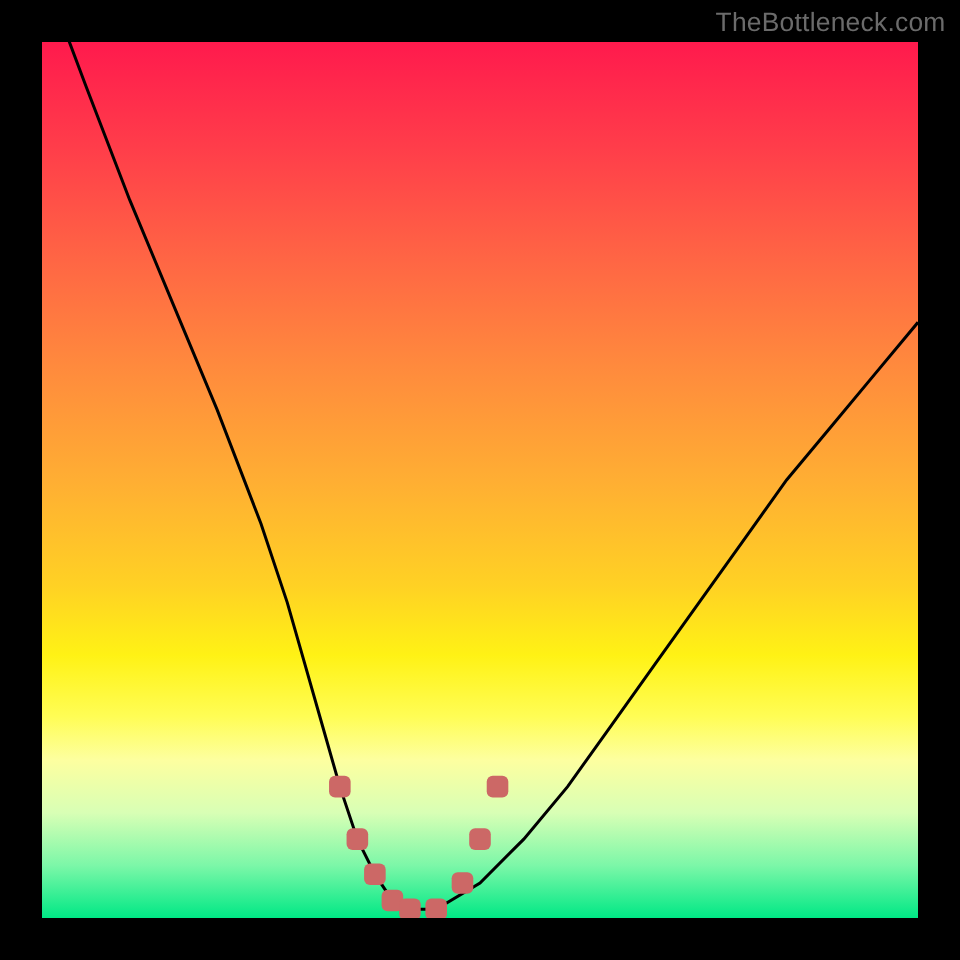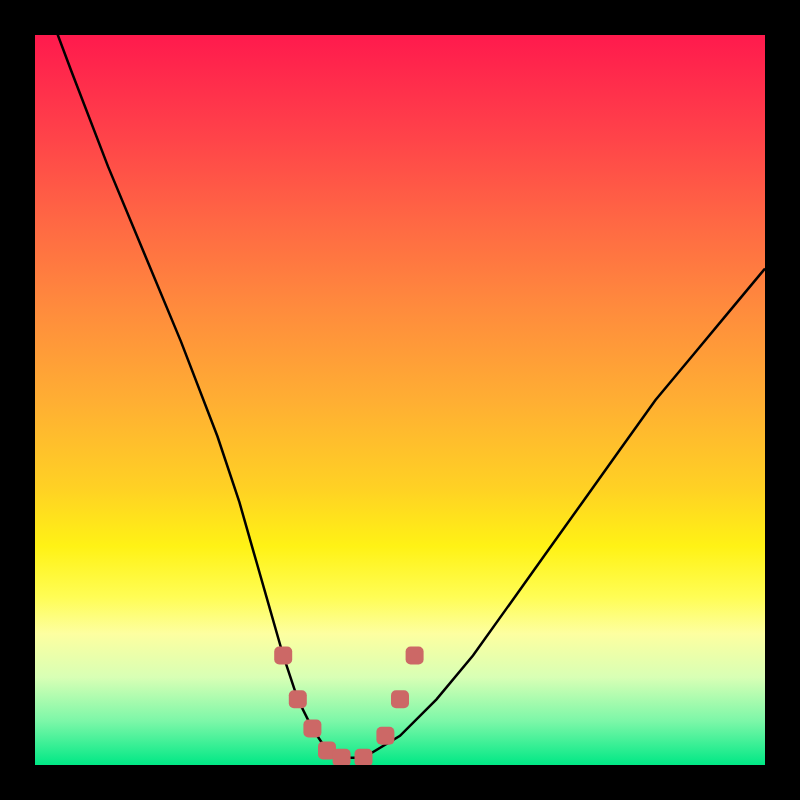--- a/index.html
+++ b/index.html
@@ -55,20 +55,21 @@
     top: 0;
     left: 0;
     width: 730px;
     height: 730px;
   }
 </style>
 </head>
 <body>
 
 <div class="frame">
+  <div class="watermark">TheBottleneck.com</div>
 
   <div class="plot-area">
     <svg class="curve" viewBox="0 0 730 730" preserveAspectRatio="none">
       <path fill="none" stroke="#000000" stroke-width="2.5" d="M14.6 -21.9 L36.5 36.5 L73.0 131.4 L109.5 219.0 L146.0 306.6 L182.5 401.5 L204.4 467.2 L219.0 518.3 L233.6 569.4 L248.2 620.5 L262.8 664.3 L277.4 693.5 L292.0 715.4 L306.6 722.7 L328.5 722.7 L365.0 700.8 L401.5 664.3 L438.0 620.5 L474.5 569.4 L511.0 518.3 L547.5 467.2 L584.0 416.1 L620.5 365.0 L657.0 321.2 L693.5 277.4 L730.0 233.6" id="curve-path"></path>
       <g id="marker-group">
           <rect x="239.2" y="611.5" width="18" height="18" rx="5" ry="5" fill="#cc6866"></rect>
           <rect x="253.8" y="655.3" width="18" height="18" rx="5" ry="5" fill="#cc6866"></rect>
           <rect x="268.4" y="684.5" width="18" height="18" rx="5" ry="5" fill="#cc6866"></rect>
           <rect x="283.0" y="706.4" width="18" height="18" rx="5" ry="5" fill="#cc6866"></rect>
           <rect x="297.6" y="713.7" width="18" height="18" rx="5" ry="5" fill="#cc6866"></rect>

